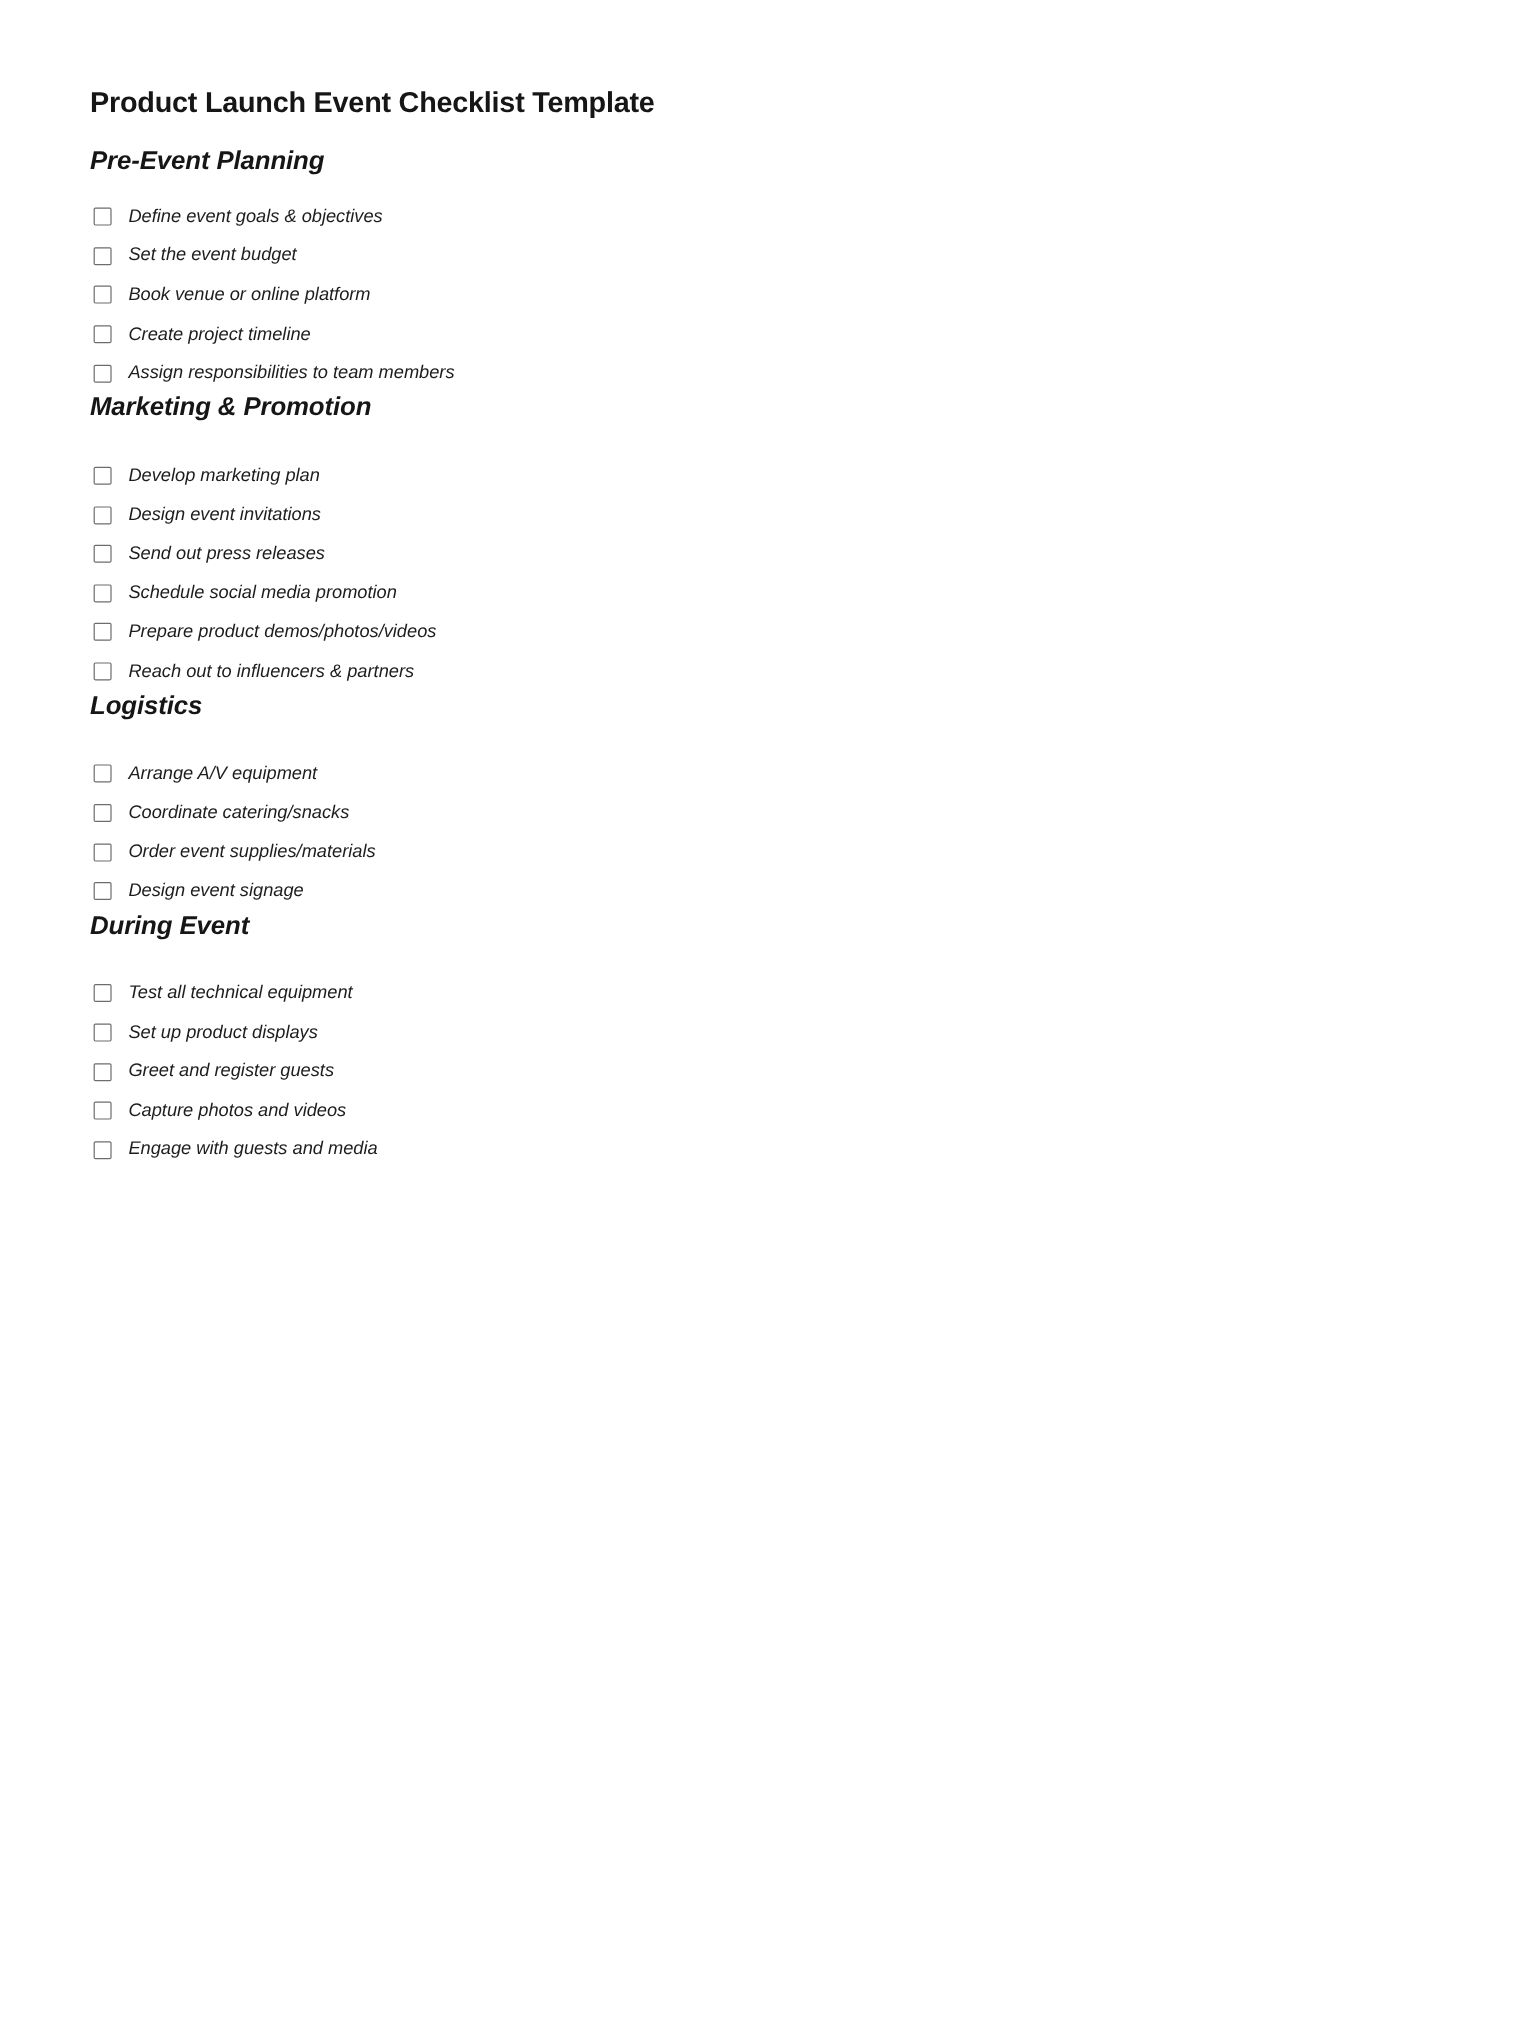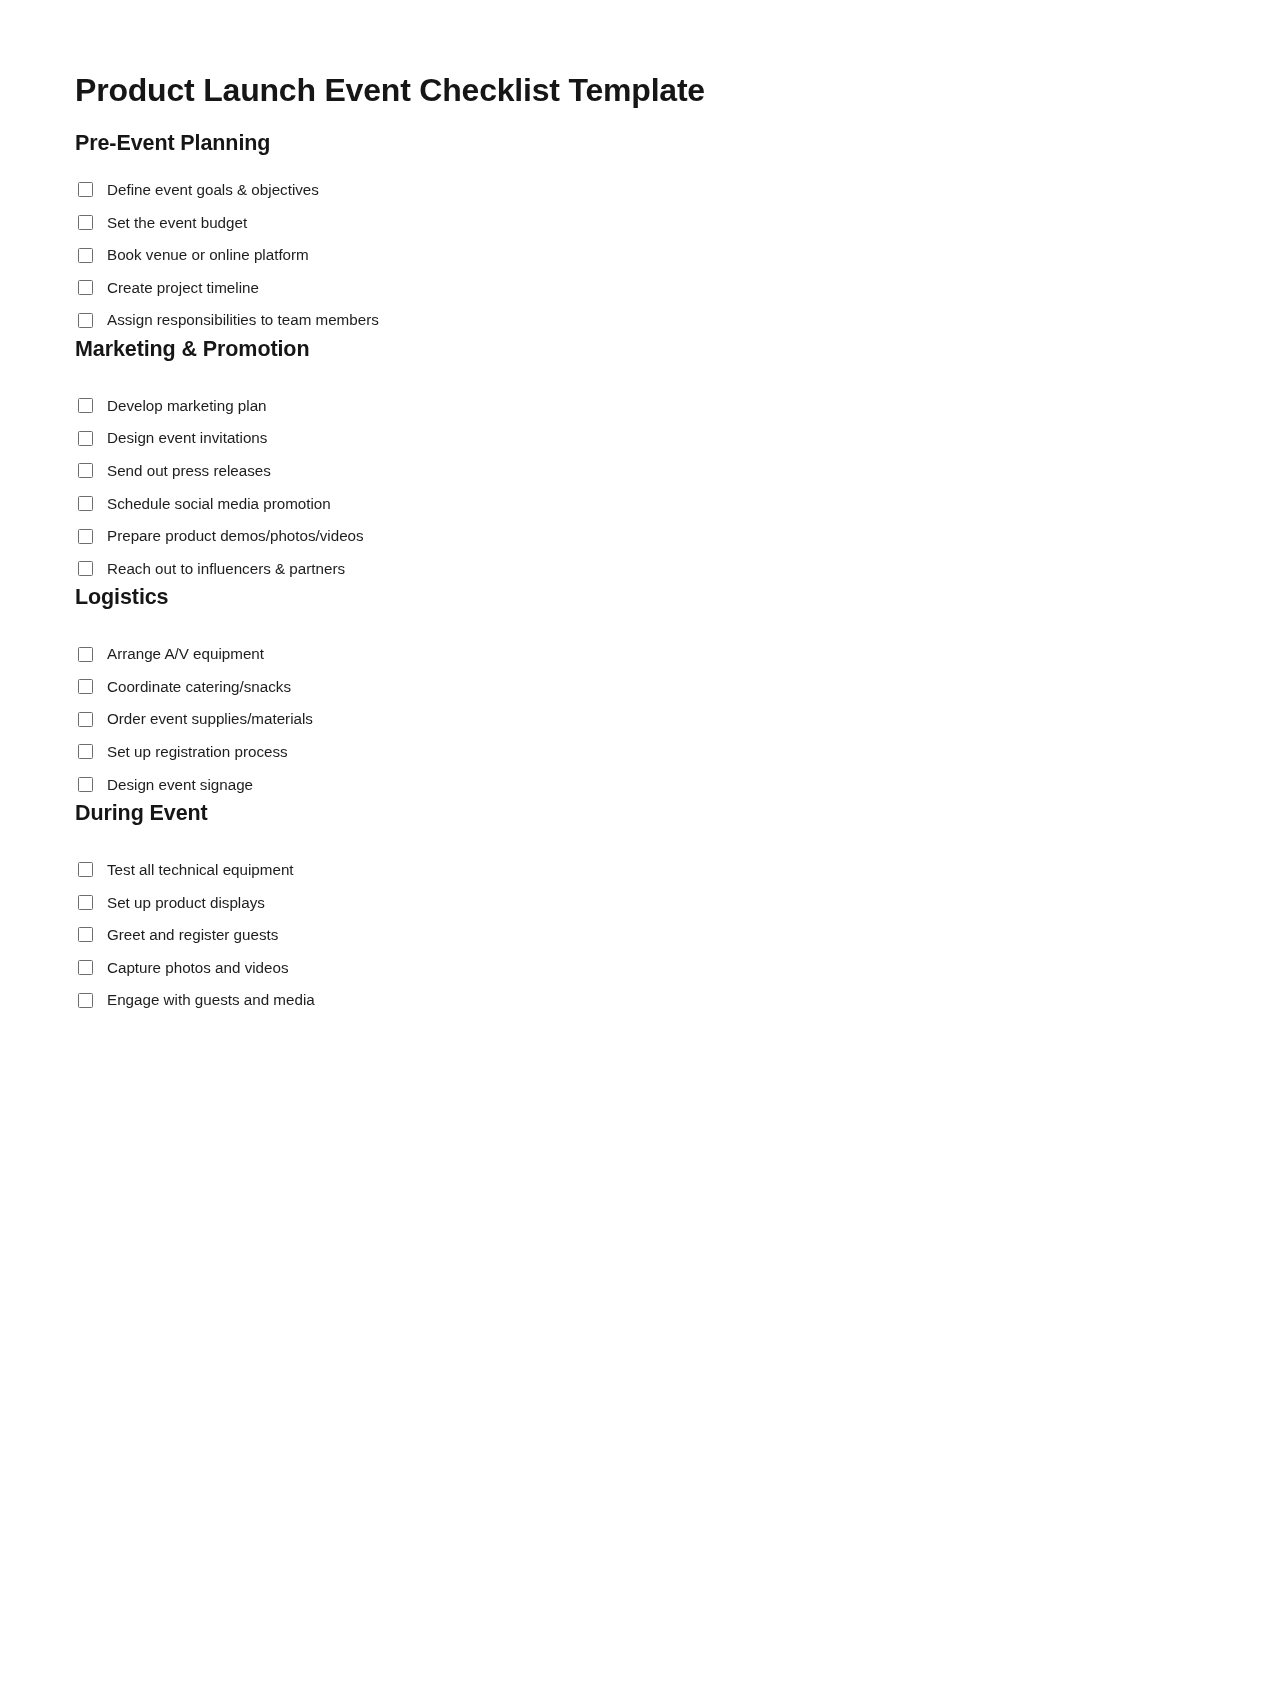--- a/index.html
+++ b/index.html
@@ -22,31 +22,32 @@
     padding: 0;
     overflow: hidden;
   }
   .doc {
     position: absolute;
     left: 75px;
     top: 72px;
     width: 1060px;
   }
   .doc-title {
-    font-size: 32px;
+    font-size: 24px;
     font-weight: bold;
     color: #161616;
     letter-spacing: -0.2px;
     line-height: 1.15;
     margin: 0 0 0 0;
     padding: 0;
   }
   .section {
     margin: 0;
     padding: 0;
+    font-style: italic;
   }
   .section-heading {
     font-size: 21.5px;
     font-weight: bold;
     color: #161616;
     letter-spacing: -0.1px;
     line-height: 1.2;
     margin: 0;
     padding: 0;
   }
@@ -163,24 +164,20 @@
             <li class="check-item">
               <span class="checkbox"></span>
               <span class="check-label">Coordinate catering/snacks</span>
             </li>
             <li class="check-item">
               <span class="checkbox"></span>
               <span class="check-label">Order event supplies/materials</span>
             </li>
             <li class="check-item">
               <span class="checkbox"></span>
-              <span class="check-label">Set up registration process</span>
-            </li>
-            <li class="check-item">
-              <span class="checkbox"></span>
               <span class="check-label">Design event signage</span>
             </li>
           </ul>
         </div>
         <div class="section section-rest">
           <h2 class="section-heading">During Event</h2>
           <ul class="checklist">
             <li class="check-item">
               <span class="checkbox"></span>
               <span class="check-label">Test all technical equipment</span>

